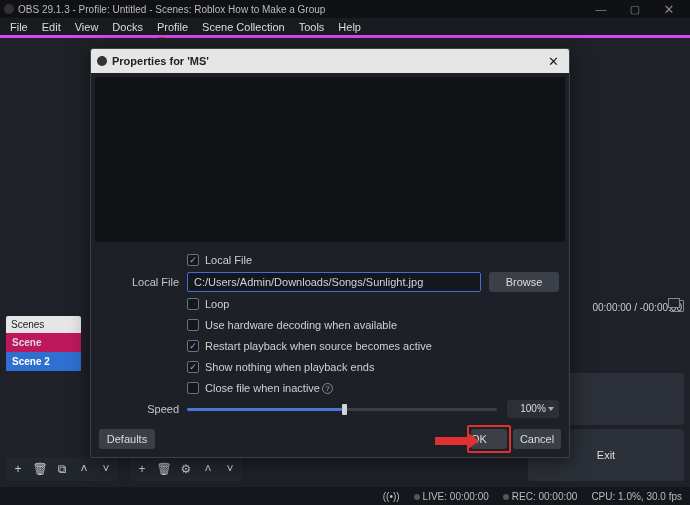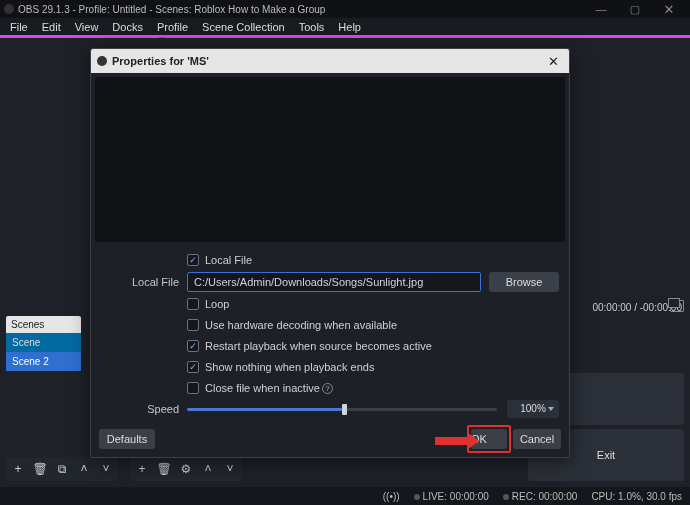--- a/index.html
+++ b/index.html
@@ -8,21 +8,21 @@
 .titlebar .logo { width:10px; height:10px; border-radius:50%; background:#333; margin-right:4px; }
 .titlebar .title { flex:1; color:#bbb; font-size:10px; }
 .titlebar .winbtn { width:34px; text-align:center; color:#888; font-size:11px; }
 .titlebar .winbtn.close { font-size:13px; }
 .menubar { height:20px; background:#181b20; display:flex; align-items:center; padding:0 4px; gap:2px; border-bottom:3px solid #d946ef; }
 .menubar .menuitem { padding:2px 6px; color:#ddd; font-size:11px; }
 .redtri { position:absolute; left:158px; top:37px; width:0; height:0; border-left:4px solid transparent; border-right:4px solid transparent; border-top:6px solid #e03030; }
 .main { position:absolute; top:38px; left:0; right:0; bottom:18px; background:#1e2127; }
 .scenespanel { position:absolute; left:6px; top:262px; width:75px;margin-top:16px; }
 .panelhead { background:#e6e6e6; color:#222; padding:3px 5px; font-size:10px; border-radius:2px 2px 0 0; }
-.scenelist { background:#0369a1; }
+.scenelist { background:#be185d;font-weight:bold; }
 .sceneitem { padding:4px 6px; font-size:10px; color:#ddd; }
 .sceneitem.selected { background:#2f6fd0; color:#fff; }
 .toolbars { position:absolute; left:6px; bottom:6px; display:flex; gap:12px; }
 .tbgroup { display:flex; gap:4px; background:#22262d; padding:3px; border-radius:3px; }
 .tbbtn { width:18px; height:18px; display:flex; align-items:center; justify-content:center; color:#ccc; font-size:12px; }
 .rightcol { position:absolute; right:6px; top:260px; width:156px; }
 .timecode { text-align:right; font-size:10px; color:#ccc; padding:4px 2px; }
 .gearbox { position:absolute; right:6px; top:362px; width:22px; height:22px; background:#2b2f37; border-radius:3px; display:flex; align-items:center; justify-content:center; font-size:12px; color:#ccc; }
 .exitbar { position:absolute; right:6px; bottom:6px; width:156px; }
 .exitbtn, .extra1 { background:#2b2f37; color:#ddd; text-align:center; padding:20px 0; font-size:11px; border-radius:3px; margin-top:4px; }

